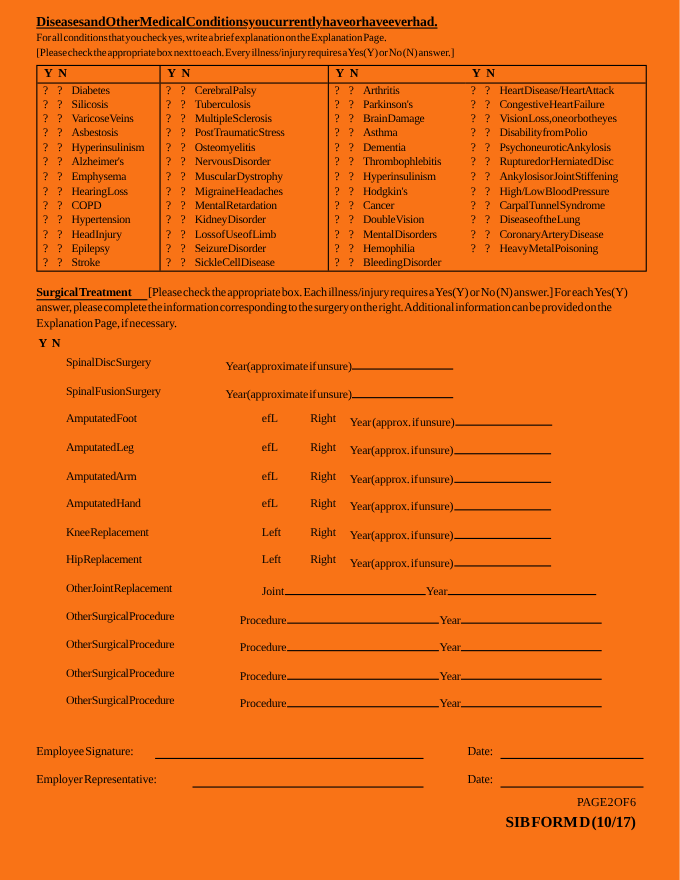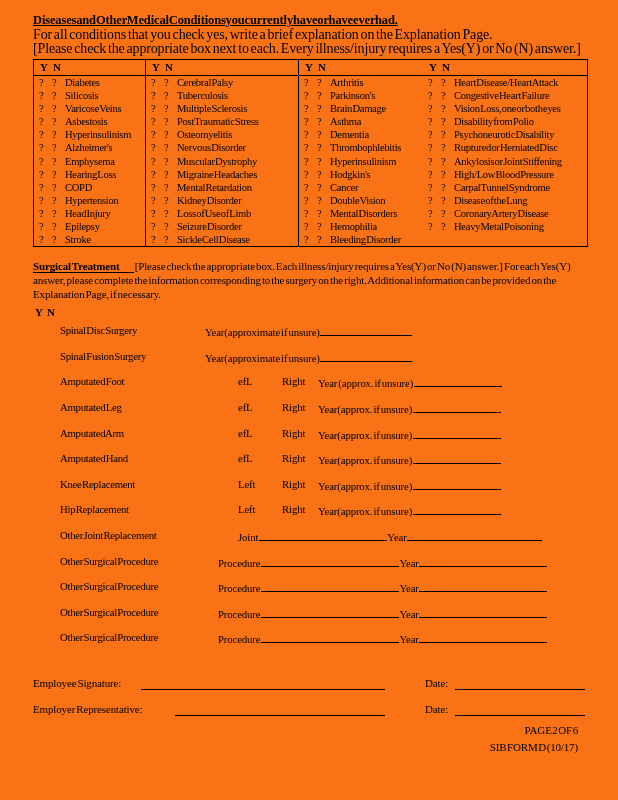--- a/index.html
+++ b/index.html
@@ -7,21 +7,21 @@
     position:relative;
     width:618px;height:800px;
     background:#f97316;color:#000;
     font-family:"Liberation Serif","DejaVu Serif",serif;
     word-spacing:-1.5px;letter-spacing:-0.15px;
     overflow:hidden;
   }
   .content{position:absolute;left:33px;top:12px;width:555px;}
   
   .title{font-size:12.5px;font-weight:bold;text-decoration:underline;word-spacing:-3px;line-height:16px;}
-  .hline{font-size:14px;line-height:14px;}
+  .hline{font-size:10px;line-height:14px;}
   
   .ctable{display:flex;border:1px solid #000;margin-top:3px;width:553px;}
   .ccell{border-right:1px solid #000;}
   .ccell:last-child{border-right:none;}
   .c1{width:111px;}
   .c2{width:152px;}
   .c3{flex:1;display:flex;}
   .subcol-a{width:124px;}
   .subcol-b{flex:1;}
   .chead{height:15px;line-height:15px;font-weight:bold;font-size:11px;
@@ -42,21 +42,21 @@
   .uline{display:inline-block;border-bottom:1px solid #000;height:11px;vertical-align:baseline;}
   .lr{position:absolute;top:3px;}
   
   .sigblock{margin-top:20px;}
   .sigrow{position:relative;height:26px;font-size:11px;}
   .slabel{position:absolute;top:3px;}
   .uabs{position:absolute;top:3px;border-bottom:1px solid #000;height:12px;}
   
   .footer{position:absolute;right:40px;top:724px;text-align:right;}
   .page-num{font-size:11px;word-spacing:-2px;}
-  .form-id{font-size:11px;font-weight:normal;margin-top:5px;word-spacing:-2px;}
+  .form-id{font-size:14px;font-weight:bold;margin-top:5px;word-spacing:-2px;}
 </style>
 </head>
 <body>
 
 <div class="page">
   <div class="content">
 
     <div class="title">Diseases and Other Medical Conditions you currently have or have ever had.</div>
     <div class="hline">For all conditions that you check yes, write a brief explanation on the Explanation Page.</div>
     <div class="hline">[Please check the appropriate box next to each.  Every illness/injury requires a Yes(Y) or No (N) answer.]</div>
@@ -117,21 +117,21 @@
               <div class="cond-row"><span class="cbx">?</span><span class="cbx">?</span><span class="cond-label">Bleeding Disorder</span></div>
             </div>
         </div>
         <div class="subcol-b">
           <div class="chead">Y N</div>
           <div class="crows">
               <div class="cond-row"><span class="cbx">?</span><span class="cbx">?</span><span class="cond-label">Heart Disease/Heart Attack</span></div>
               <div class="cond-row"><span class="cbx">?</span><span class="cbx">?</span><span class="cond-label">Congestive Heart Failure</span></div>
               <div class="cond-row"><span class="cbx">?</span><span class="cbx">?</span><span class="cond-label">Vision Loss, one or both eyes</span></div>
               <div class="cond-row"><span class="cbx">?</span><span class="cbx">?</span><span class="cond-label">Disability from Polio</span></div>
-              <div class="cond-row"><span class="cbx">?</span><span class="cbx">?</span><span class="cond-label">Psychoneurotic Disability</span></div>
+              <div class="cond-row"><span class="cbx">?</span><span class="cbx">?</span><span class="cond-label">Psychoneurotic Ankylosis</span></div>
               <div class="cond-row"><span class="cbx">?</span><span class="cbx">?</span><span class="cond-label">Ruptured or Herniated Disc</span></div>
               <div class="cond-row"><span class="cbx">?</span><span class="cbx">?</span><span class="cond-label">Ankylosis or Joint Stiffening</span></div>
               <div class="cond-row"><span class="cbx">?</span><span class="cbx">?</span><span class="cond-label">High/Low Blood Pressure</span></div>
               <div class="cond-row"><span class="cbx">?</span><span class="cbx">?</span><span class="cond-label">Carpal Tunnel Syndrome</span></div>
               <div class="cond-row"><span class="cbx">?</span><span class="cbx">?</span><span class="cond-label">Disease of the Lung</span></div>
               <div class="cond-row"><span class="cbx">?</span><span class="cbx">?</span><span class="cond-label">Coronary Artery Disease</span></div>
               <div class="cond-row"><span class="cbx">?</span><span class="cbx">?</span><span class="cond-label">Heavy Metal Poisoning</span></div>
             </div>
         </div>
       </div>

